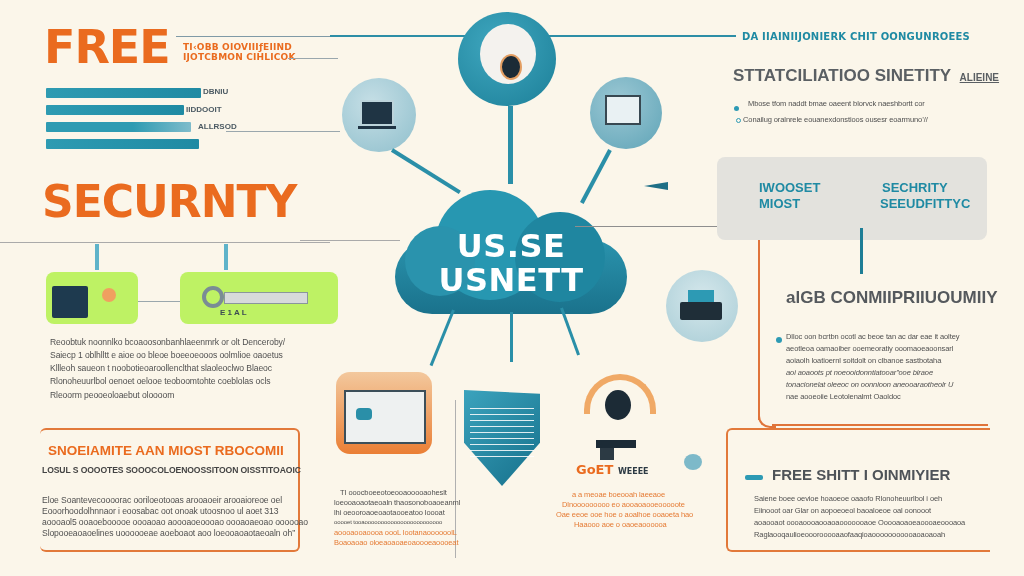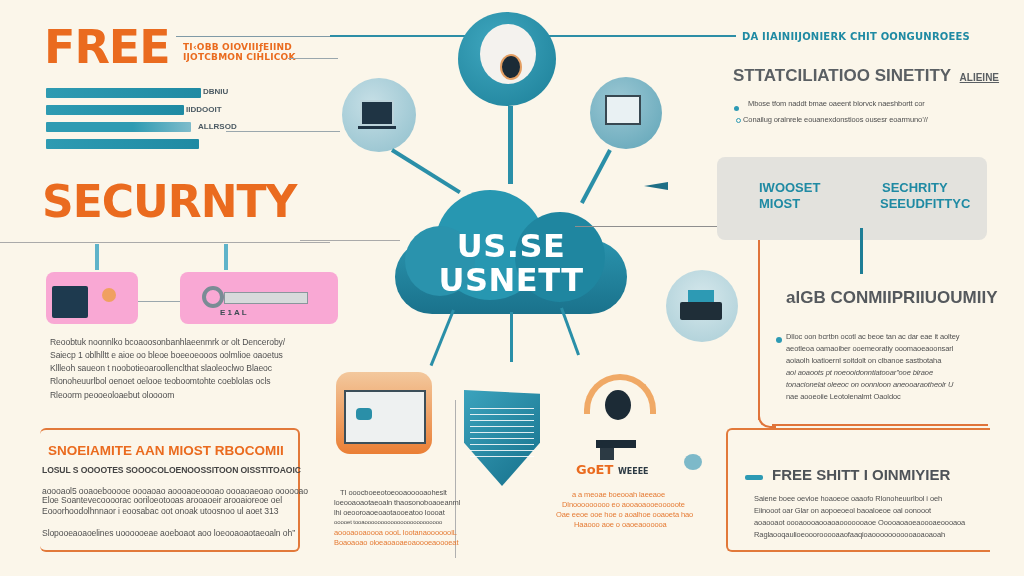--- a/index.html
+++ b/index.html
@@ -19,21 +19,21 @@
   
   .bar { position: absolute; height: 10px; background: linear-gradient(90deg, #2e9bb2, #1f8aa3); border-radius: 1px; }
   .bar-label { position: absolute; font-size: 8px; font-weight: 700; color: #4b5a63; }
 
   
   .hline { position: absolute; height: 2px; background: #2d8ea6; }
   .thin { position: absolute; height: 1px; background: #9aa7ad; }
   .vline { position: absolute; width: 2px; background: #2d8ea6; }
 
   
-  .img-card { position: absolute; background: #f9a8d4; border-radius: 8px; }
+  .img-card { position: absolute; background: #bef264; border-radius: 8px; }
   .gray-card { position: absolute; background: #e3e2dd; border-radius: 8px; }
   .orange-box { position: absolute; border: 2px solid #e2793a; border-radius: 6px; }
 
   
   .para { position: absolute; font-size: 8.6px; line-height: 13px; color: #505050; font-family: "Liberation Sans", sans-serif; white-space: nowrap; letter-spacing: -0.1px; }
   .para.orange-text { color: #e57a33; }
   .heading-cond { font-family: "Liberation Sans Narrow", "Liberation Sans", sans-serif; font-weight: 700; transform-origin: left center; white-space: nowrap; }
 
   .bullet-dot { position: absolute; width: 6px; height: 6px; border-radius: 50%; background: #2d9ab4; }
 
@@ -85,21 +85,21 @@
   <div class="para" style="left:50px; top:362px;">Kllleoh saueon t noobotieoaroollenclthat slaoleoclwo Blaeoc</div>
   <div class="para" style="left:50px; top:375px;">Rlonoheuurlbol oenoet oelooe teoboomtohte coeblolas ocls</div>
   <div class="para" style="left:50px; top:389px;">Rleoorm peooeoloaebut oloooom</div>
 </div>
 
 <div class="orange-box" style="left:40px; top:428px; width:258px; height:120px; border-left:none;"></div>
 <div class="abs orange heading-cond" style="left:48px; top:443px; font-size:13.5px;">SNOEIAMITE AAN MIOST RBOCOMII</div>
 <div class="para" style="left:42px; top:464px; font-weight:700; color:#444;">LOSUL S OOOOTES SOOOCOLOENOOSSITOON OISSTITOAOIC</div>
 <div class="para" style="left:42px; top:494px;">Eloe Soantevecoooorac ooriloeotooas arooaoeir arooaioreoe oel</div>
 <div class="para" style="left:42px; top:505px;">Eooorhoodolhnnaor i eoosabac oot onoak utoosnoo ul aoet 313</div>
-<div class="para" style="left:42px; top:485px;">aoooaol5 ooaoebooooe oooaoao aoooaoeoooao oooaoaeoao oooooao</div>
+<div class="para" style="left:42px; top:516px;">aoooaol5 ooaoebooooe oooaoao aoooaoeoooao oooaoaeoao oooooao</div>
 <div class="para" style="left:42px; top:527px;">Slopooeaoaoelines uoooooeae aoeboaot aoo loeooaoaotaeoaln oh”</div>
 
 <div class="hline" style="left:330px; top:35px; width:400px; height:2px;"></div>
 
 <div class="circle" style="left:458px; top:12px; width:98px; height:94px; background:radial-gradient(circle at 40% 35%, #3fa7bf, #1c7f98);"></div>
 <div class="circle" style="left:480px; top:24px; width:56px; height:60px; background:#f4f2ee;"></div>
 <div class="circle" style="left:500px; top:54px; width:18px; height:22px; background:#1c2b36; border:2px solid #e39e62;"></div>
 <div class="vline" style="left:508px; top:106px; height:78px; width:5px; background:#2a8fa8;"></div>
 
 <div class="circle" style="left:342px; top:78px; width:74px; height:74px; background:radial-gradient(circle at 40% 35%, #c6dfe6, #8fbfcc);"></div>

